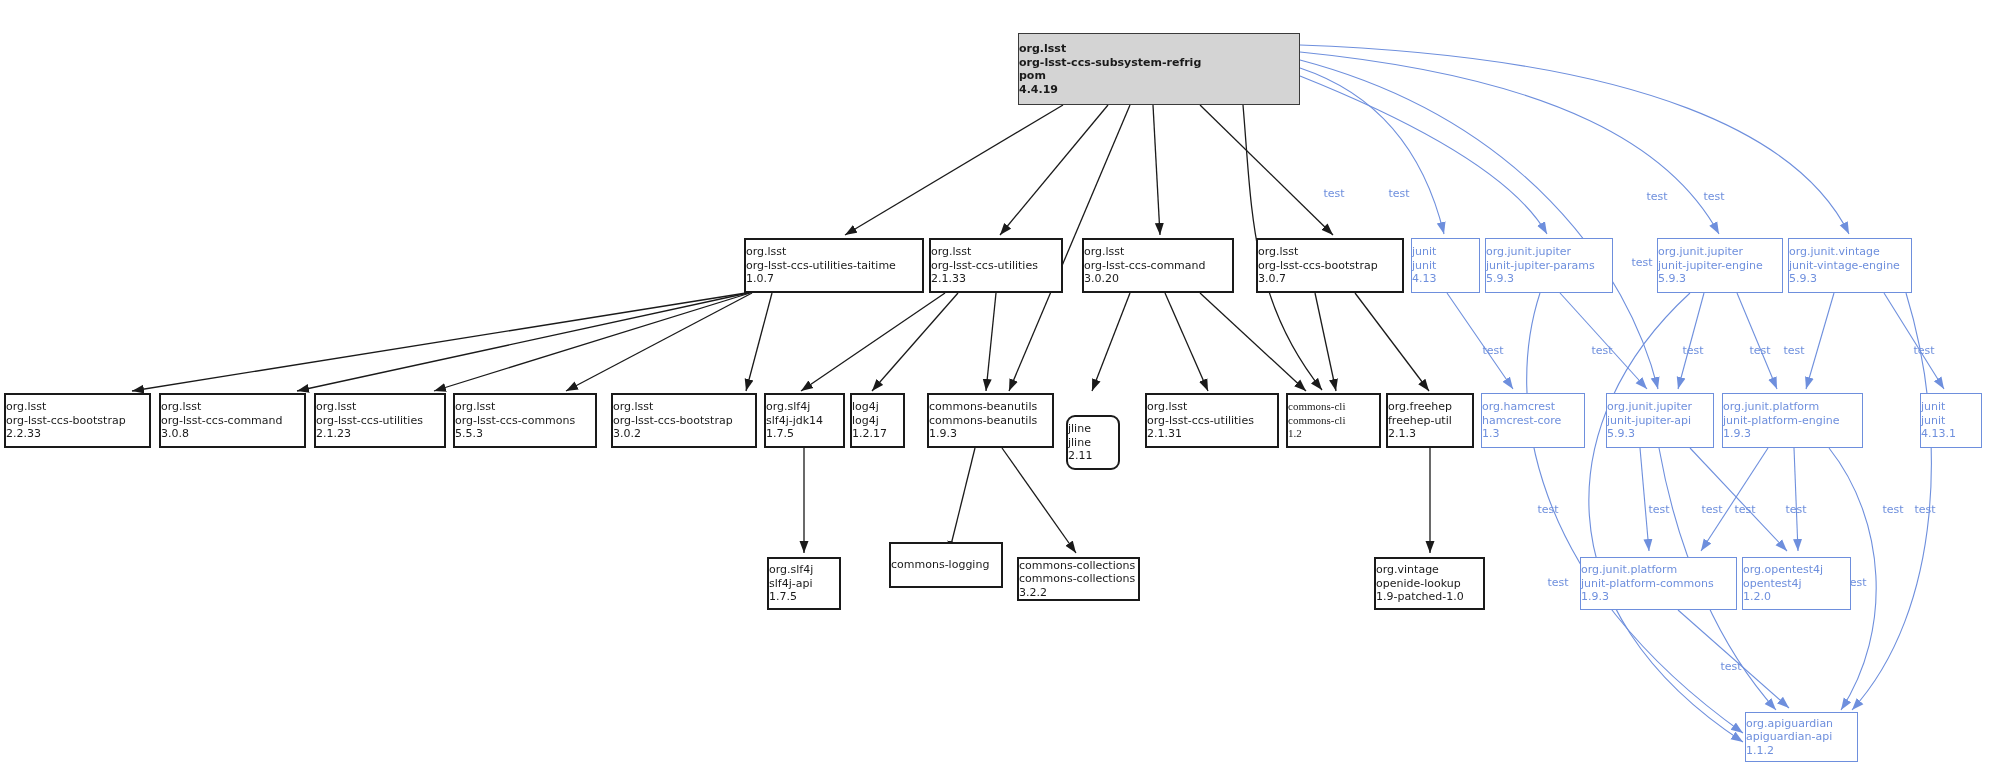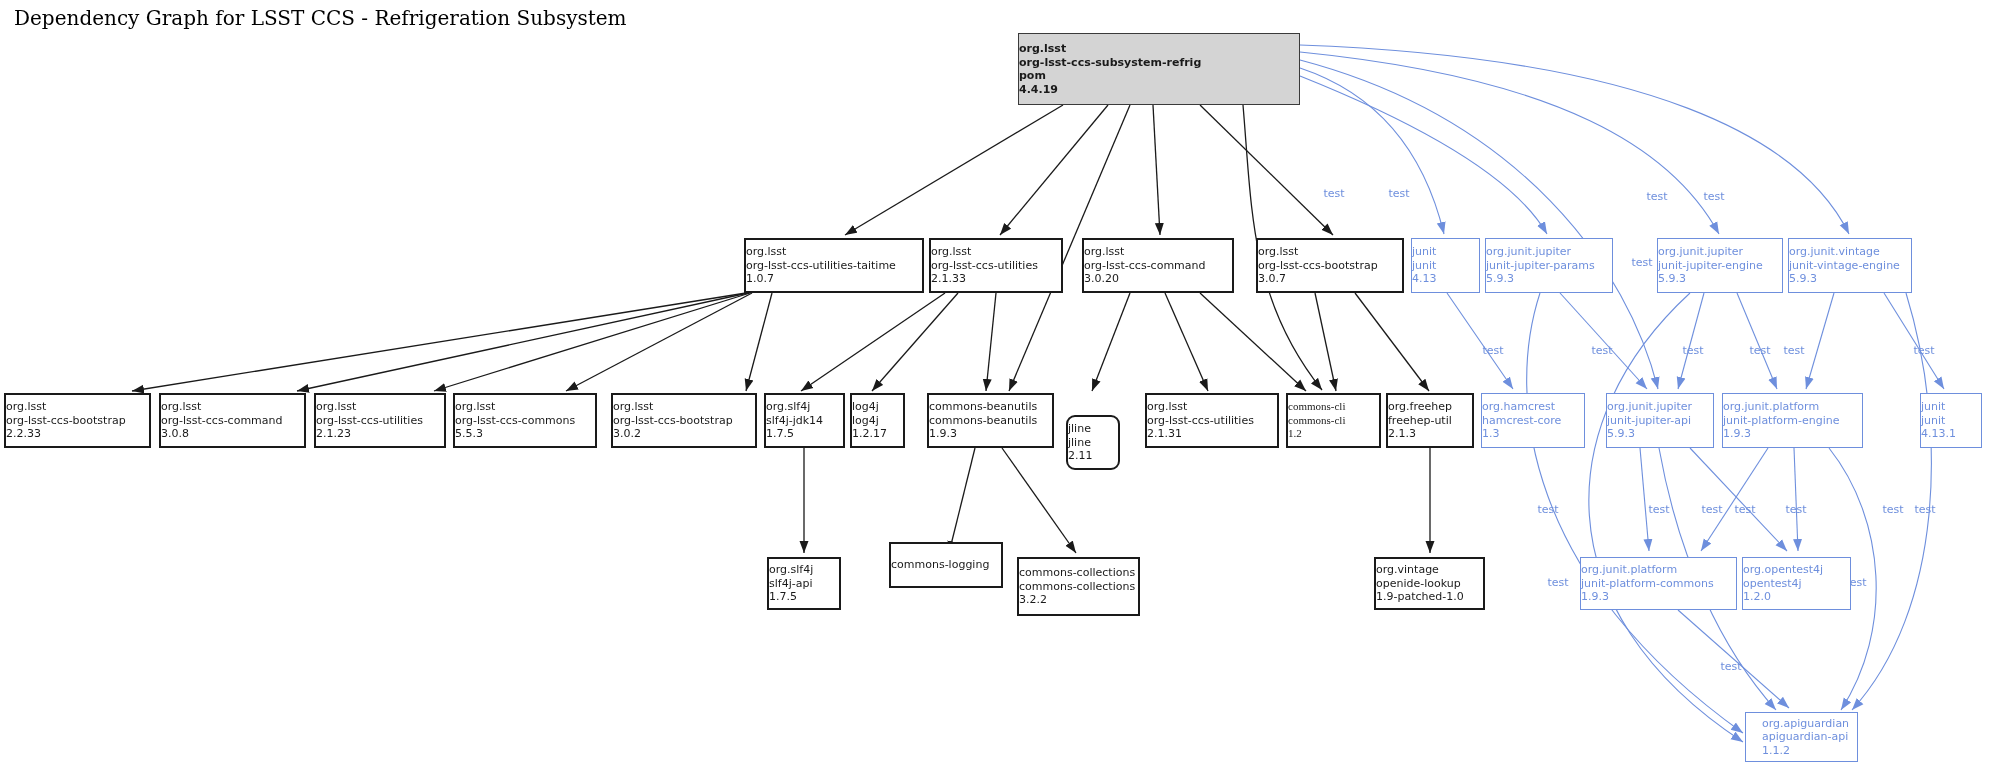--- a/index.html
+++ b/index.html
@@ -93,21 +93,20 @@
         <text x="1745" y="513" text-anchor="middle" class="tlabel">test</text>
         <text x="1796" y="513" text-anchor="middle" class="tlabel">test</text>
         <text x="1893" y="513" text-anchor="middle" class="tlabel">test</text>
         <text x="1925" y="513" text-anchor="middle" class="tlabel">test</text>
         <text x="1558" y="586" text-anchor="middle" class="tlabel">test</text>
         <text x="1856" y="586" text-anchor="middle" class="tlabel">test</text>
         <text x="1731" y="670" text-anchor="middle" class="tlabel">test</text>
       </g>
   </svg>
 
-  <div id="title">Dependency Graph for LSST CCS - Refrigeration Subsystem</div>
   <div id="nodes">
       <div class="node root" style="left: 1018px; top: 33px; width: 282px; height: 72px;">
         <div>org.lsst</div>
         <div>org-lsst-ccs-subsystem-refrig</div>
         <div>pom</div>
         <div>4.4.19</div>
       </div>
       <div class="node compile" style="left: 744px; top: 238px; width: 180px; height: 55px;">
         <div>org.lsst</div>
         <div>org-lsst-ccs-utilities-taitime</div>
@@ -231,39 +230,39 @@
       <div class="node compile" style="left: 767px; top: 557px; width: 74px; height: 53px;">
         <div>org.slf4j</div>
         <div>slf4j-api</div>
         <div>1.7.5</div>
       </div>
       <div class="node compile" style="left: 889px; top: 542px; width: 114px; height: 46px; gap: 42px;">
         <div>commons-logging</div>
         <div>commons-logging</div>
         <div>1.2</div>
       </div>
-      <div class="node compile" style="left: 1017px; top: 557px; width: 123px; height: 59px;">
+      <div class="node compile" style="left: 1017px; top: 557px; width: 123px; height: 44px;">
         <div>commons-collections</div>
         <div>commons-collections</div>
         <div>3.2.2</div>
       </div>
       <div class="node compile" style="left: 1374px; top: 557px; width: 111px; height: 53px;">
         <div>org.vintage</div>
         <div>openide-lookup</div>
         <div>1.9-patched-1.0</div>
       </div>
       <div class="node test" style="left: 1580px; top: 557px; width: 157px; height: 53px;">
         <div>org.junit.platform</div>
         <div>junit-platform-commons</div>
         <div>1.9.3</div>
       </div>
       <div class="node test" style="left: 1742px; top: 557px; width: 109px; height: 53px;">
         <div>org.opentest4j</div>
         <div>opentest4j</div>
         <div>1.2.0</div>
       </div>
-      <div class="node test" style="left: 1745px; top: 712px; width: 113px; height: 50px; padding-left: 16px;">
+      <div class="node test" style="left: 1745px; top: 712px; width: 113px; height: 50px;">
         <div>org.apiguardian</div>
         <div>apiguardian-api</div>
         <div>1.1.2</div>
       </div>
     </div>
 </div>
 
 </body></html>

